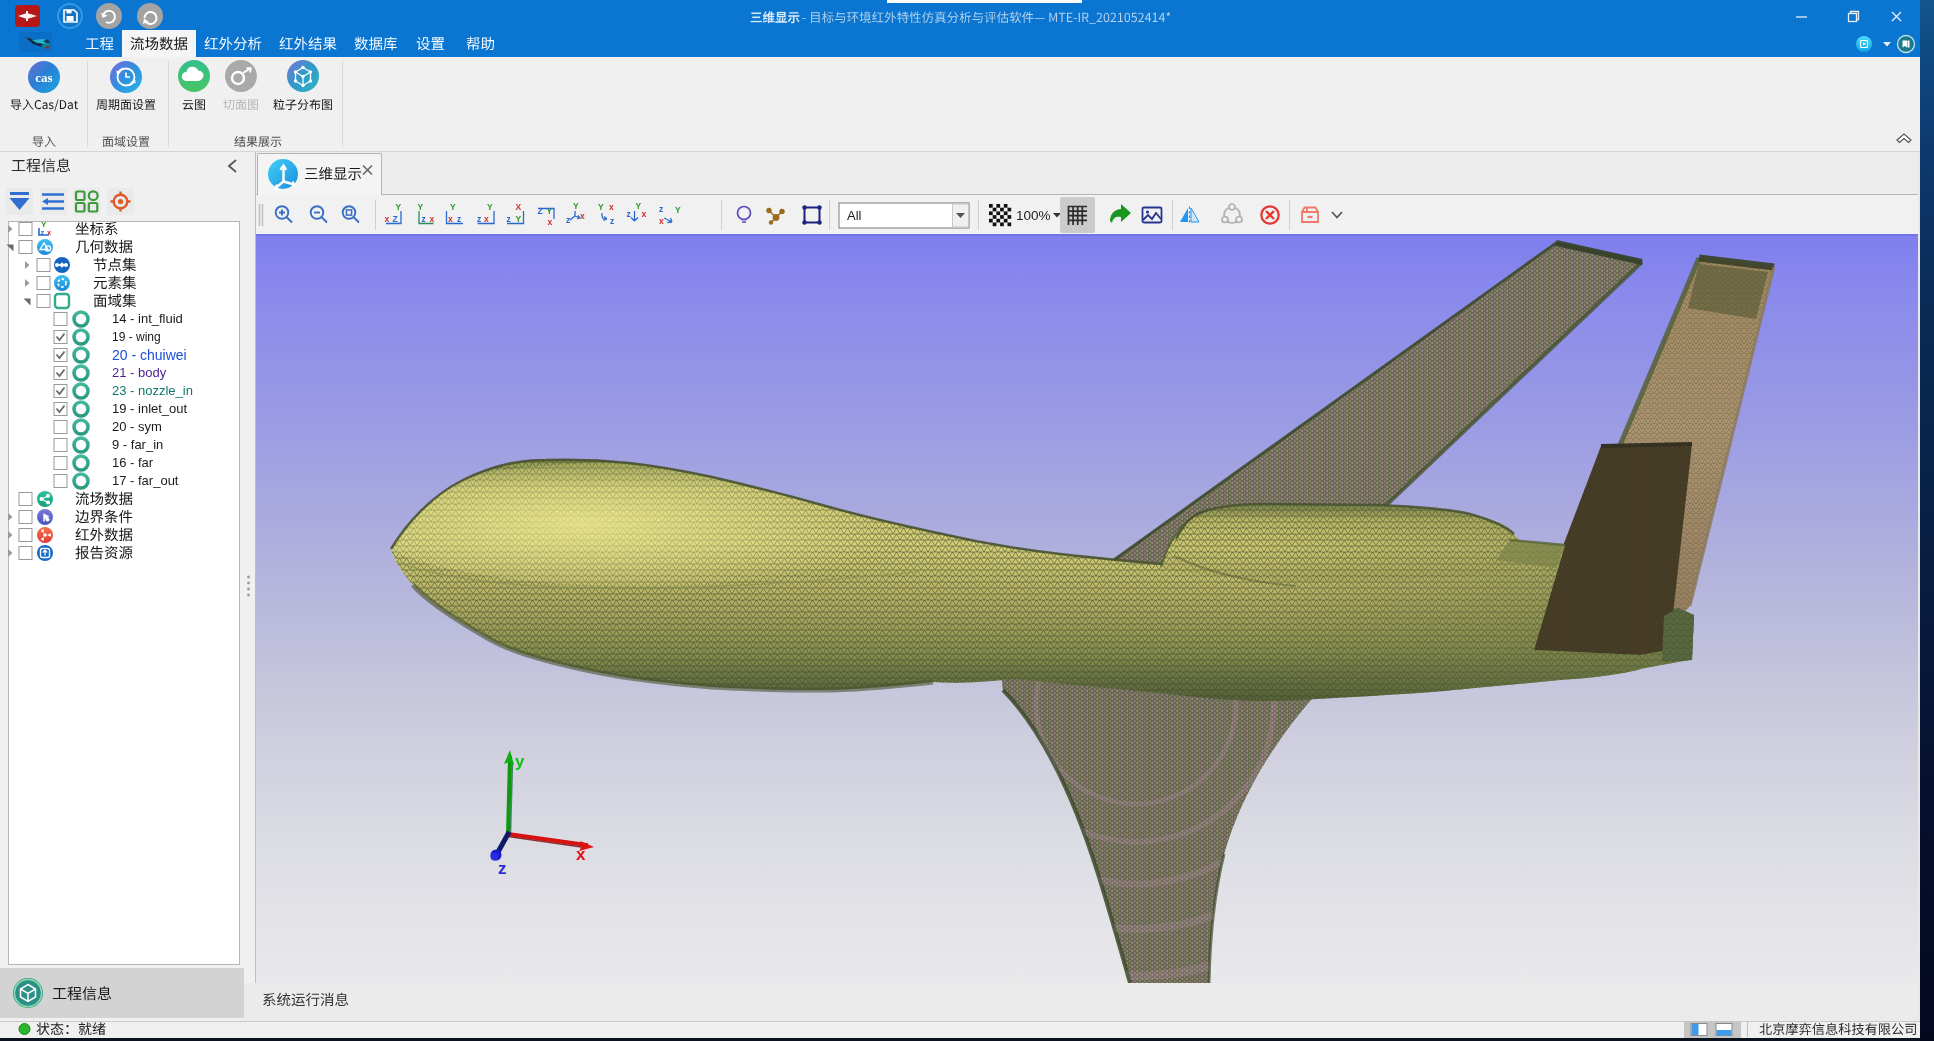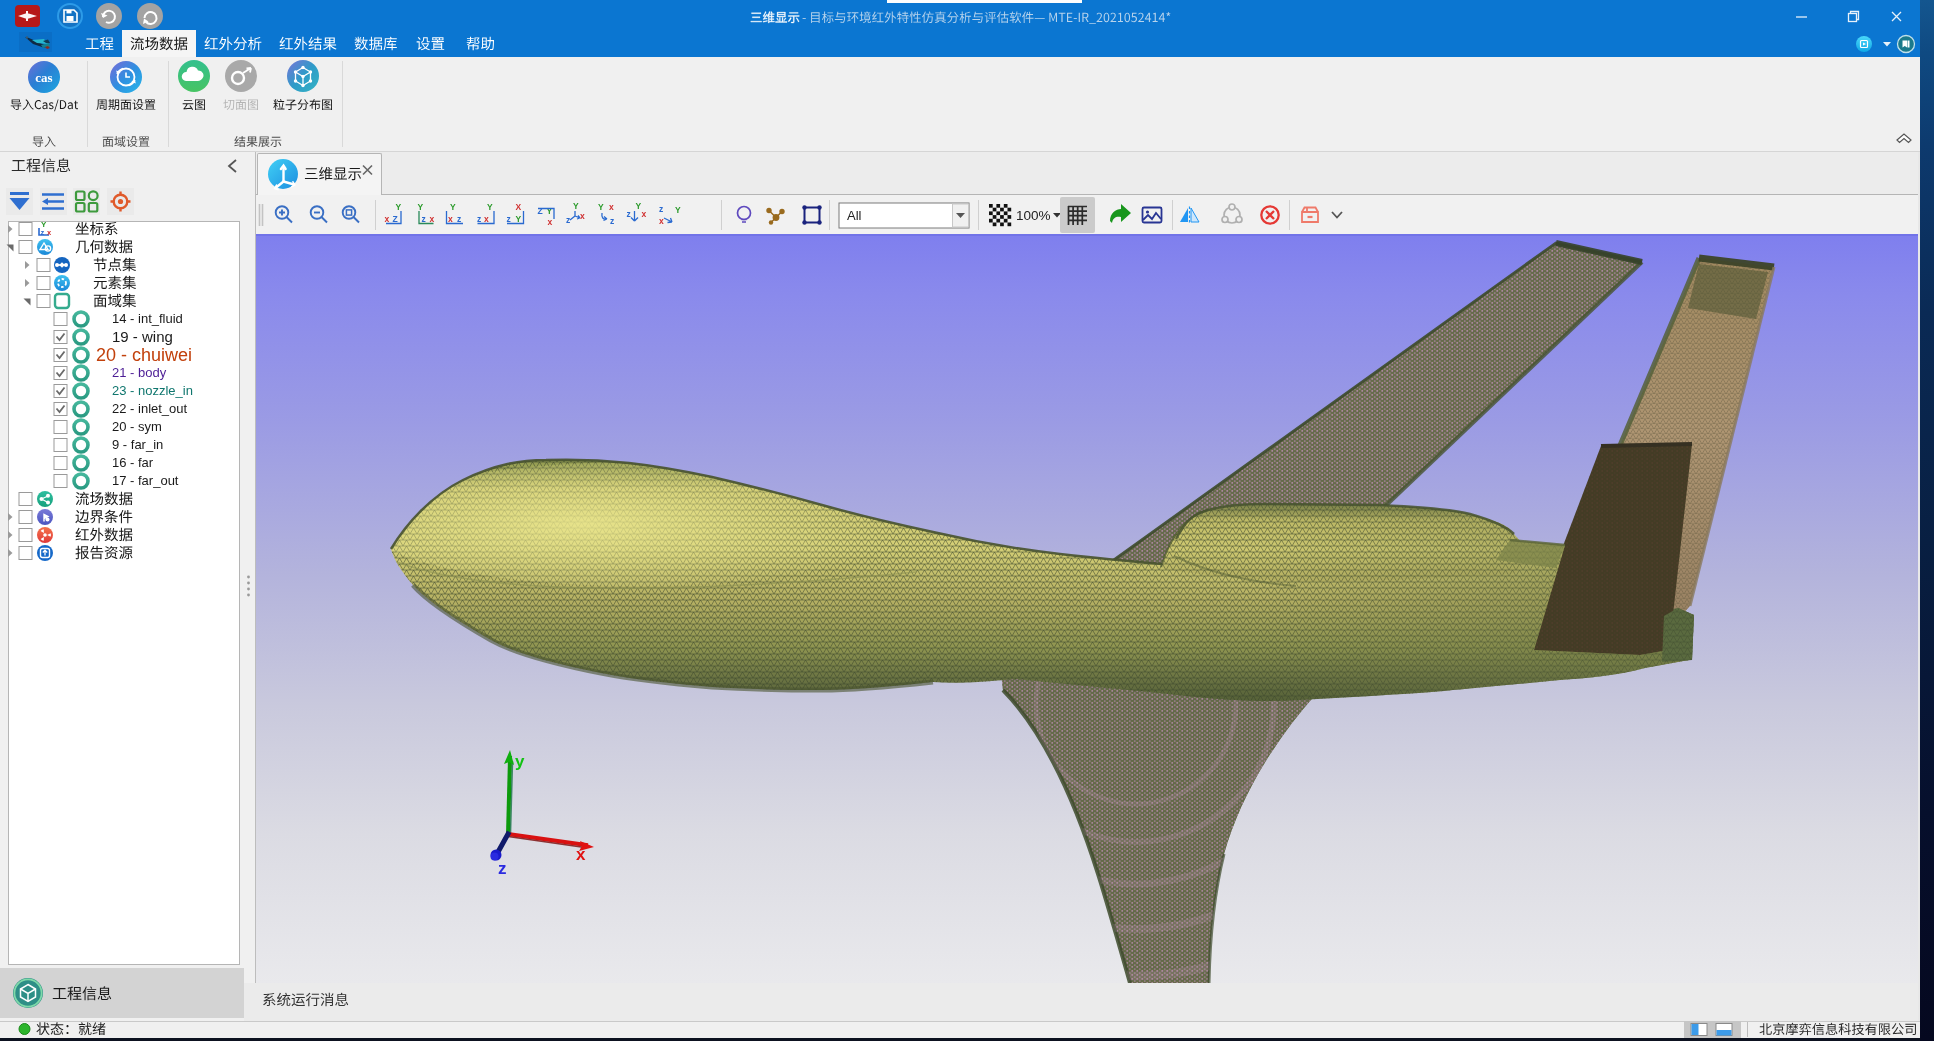--- a/index.html
+++ b/index.html
@@ -582,25 +582,25 @@
       </g>
     </svg>
     <svg class="tr" style="left:93.0px;top:306.4px" width="2" height="2">
       <g transform="scale(0.014500,-0.014500)" fill="#1a1a1a">
         <use href="#g59" x="0"></use>
         <use href="#g66" x="1000"></use>
         <use href="#g76" x="2000"></use>
       </g>
     </svg>
     <div class="abs" style="left:112px;top:312.0px;font-size:13px;color:#1a1a1a;line-height:14px">14 - int_fluid</div>
-    <div class="abs" style="left:112px;top:330.0px;font-size:15px;color:#1a1a1a;line-height:14px">19 - wing</div>
-    <div class="abs" style="left:96px;top:348.0px;font-size:18px;color:#c2410c;line-height:14px">20 - chuiwei</div>
+    <div class="abs" style="left:112px;top:330.0px;font-size:12px;color:#1a1a1a;line-height:14px">19 - wing</div>
+    <div class="abs" style="left:112px;top:348.0px;font-size:14px;color:#1d4ed8;line-height:14px">20 - chuiwei</div>
     <div class="abs" style="left:112px;top:366.0px;font-size:13px;color:#4c1d95;line-height:14px">21 - body</div>
     <div class="abs" style="left:112px;top:384.0px;font-size:13px;color:#0f766e;line-height:14px">23 - nozzle_in</div>
-    <div class="abs" style="left:112px;top:402.0px;font-size:13px;color:#1a1a1a;line-height:14px">22 - inlet_out</div>
+    <div class="abs" style="left:112px;top:402.0px;font-size:13px;color:#1a1a1a;line-height:14px">19 - inlet_out</div>
     <div class="abs" style="left:112px;top:420.0px;font-size:13px;color:#1a1a1a;line-height:14px">20 - sym</div>
     <div class="abs" style="left:112px;top:438.0px;font-size:13px;color:#1a1a1a;line-height:14px">9 - far_in</div>
     <div class="abs" style="left:112px;top:456.0px;font-size:13px;color:#1a1a1a;line-height:14px">16 - far</div>
     <div class="abs" style="left:112px;top:474.0px;font-size:13px;color:#1a1a1a;line-height:14px">17 - far_out</div>
     <svg class="tr" style="left:75.0px;top:504.4px" width="2" height="2">
       <g transform="scale(0.014500,-0.014500)" fill="#1a1a1a">
         <use href="#g38" x="0"></use>
         <use href="#g39" x="1000"></use>
         <use href="#g40" x="2000"></use>
         <use href="#g41" x="3000"></use>

